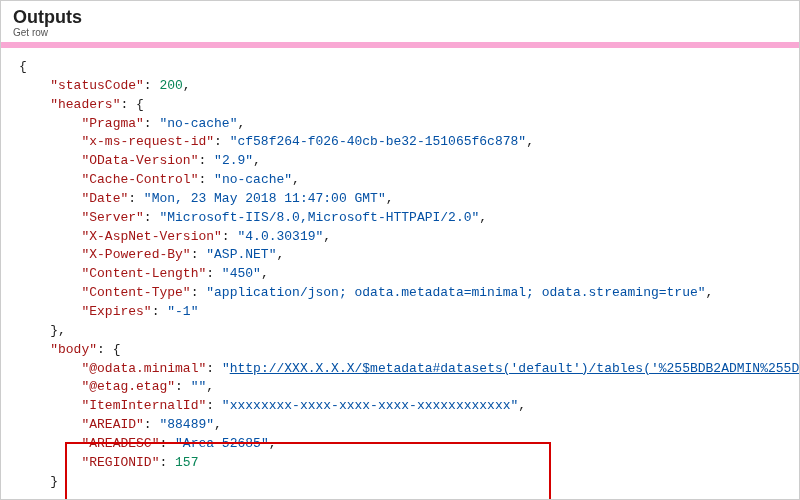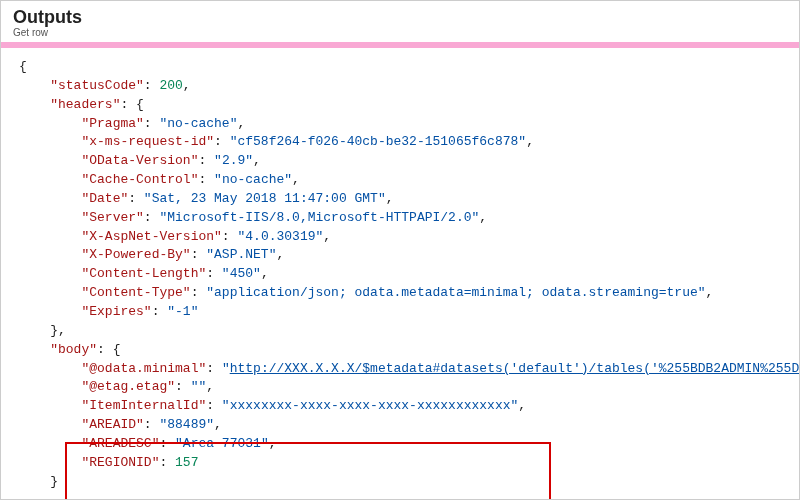--- a/index.html
+++ b/index.html
@@ -53,29 +53,29 @@
   <div class="header-sub">Get row</div>
 </div>
 
 <div class="code-area"><span class="tok-punc">{</span>
     <span class="tok-str">"statusCode"</span><span class="tok-punc">: </span><span class="tok-num">200</span><span class="tok-punc">,</span>
     <span class="tok-str">"headers"</span><span class="tok-punc">: {</span>
         <span class="tok-str">"Pragma"</span><span class="tok-punc">: </span><span class="tok-val">"<span>no-cache</span>"</span><span class="tok-punc">,</span>
         <span class="tok-str">"x-ms-request-id"</span><span class="tok-punc">: </span><span class="tok-val">"<span>cf58f264-f026-40cb-be32-151065f6c878</span>"</span><span class="tok-punc">,</span>
         <span class="tok-str">"OData-Version"</span><span class="tok-punc">: </span><span class="tok-val">"<span>2.9</span>"</span><span class="tok-punc">,</span>
         <span class="tok-str">"Cache-Control"</span><span class="tok-punc">: </span><span class="tok-val">"<span>no-cache</span>"</span><span class="tok-punc">,</span>
-        <span class="tok-str">"Date"</span><span class="tok-punc">: </span><span class="tok-val">"<span>Sat, 23 May 2018 11:47:00 GMT</span>"</span><span class="tok-punc">,</span>
+        <span class="tok-str">"Date"</span><span class="tok-punc">: </span><span class="tok-val">"<span>Mon, 23 May 2018 11:47:00 GMT</span>"</span><span class="tok-punc">,</span>
         <span class="tok-str">"Server"</span><span class="tok-punc">: </span><span class="tok-val">"<span>Microsoft-IIS/8.0,Microsoft-HTTPAPI/2.0</span>"</span><span class="tok-punc">,</span>
         <span class="tok-str">"X-AspNet-Version"</span><span class="tok-punc">: </span><span class="tok-val">"<span>4.0.30319</span>"</span><span class="tok-punc">,</span>
         <span class="tok-str">"X-Powered-By"</span><span class="tok-punc">: </span><span class="tok-val">"<span>ASP.NET</span>"</span><span class="tok-punc">,</span>
         <span class="tok-str">"Content-Length"</span><span class="tok-punc">: </span><span class="tok-val">"<span>450</span>"</span><span class="tok-punc">,</span>
         <span class="tok-str">"Content-Type"</span><span class="tok-punc">: </span><span class="tok-val">"<span>application/json; odata.metadata=minimal; odata.streaming=true</span>"</span><span class="tok-punc">,</span>
         <span class="tok-str">"Expires"</span><span class="tok-punc">: </span><span class="tok-val">"<span>-1</span>"</span>
     <span class="tok-punc">},</span>
     <span class="tok-str">"body"</span><span class="tok-punc">: {</span>
         <span class="tok-str">"<span>@odata.minimal</span>"</span><span class="tok-punc">: </span><span class="tok-val">"</span><span class="tok-link">http://XXX.X.X.X/$metadata#datasets('default')/tables('%255BDB2ADMIN%255D.%</span>
         <span class="tok-str">"<span>@etag.etag</span>"</span><span class="tok-punc">: </span><span class="tok-val">"<span></span>"</span><span class="tok-punc">,</span>
         <span class="tok-str">"ItemInternalId"</span><span class="tok-punc">: </span><span class="tok-val">"<span>xxxxxxxx-xxxx-xxxx-xxxx-xxxxxxxxxxxx</span>"</span><span class="tok-punc">,</span>
         <span class="tok-str">"AREAID"</span><span class="tok-punc">: </span><span class="tok-val">"<span>88489</span>"</span><span class="tok-punc">,</span>
-        <span class="tok-str">"AREADESC"</span><span class="tok-punc">: </span><span class="tok-val">"<span>Area 77031</span>"</span><span class="tok-punc">,</span>
+        <span class="tok-str">"AREADESC"</span><span class="tok-punc">: </span><span class="tok-val">"<span>Area 52685</span>"</span><span class="tok-punc">,</span>
         <span class="tok-str">"REGIONID"</span><span class="tok-punc">: </span><span class="tok-num">157</span>
     <span class="tok-punc">}</span>
 <div class="highlight-box" style="top: 394px; left: 64px; width: 486px; height: 79px;"></div></div>
 
 </body></html>

